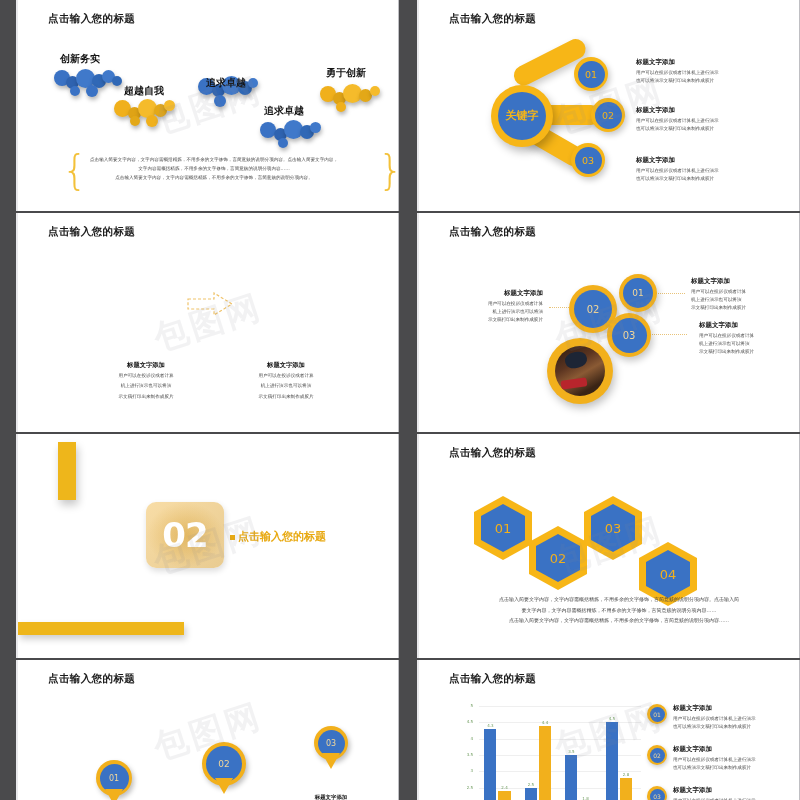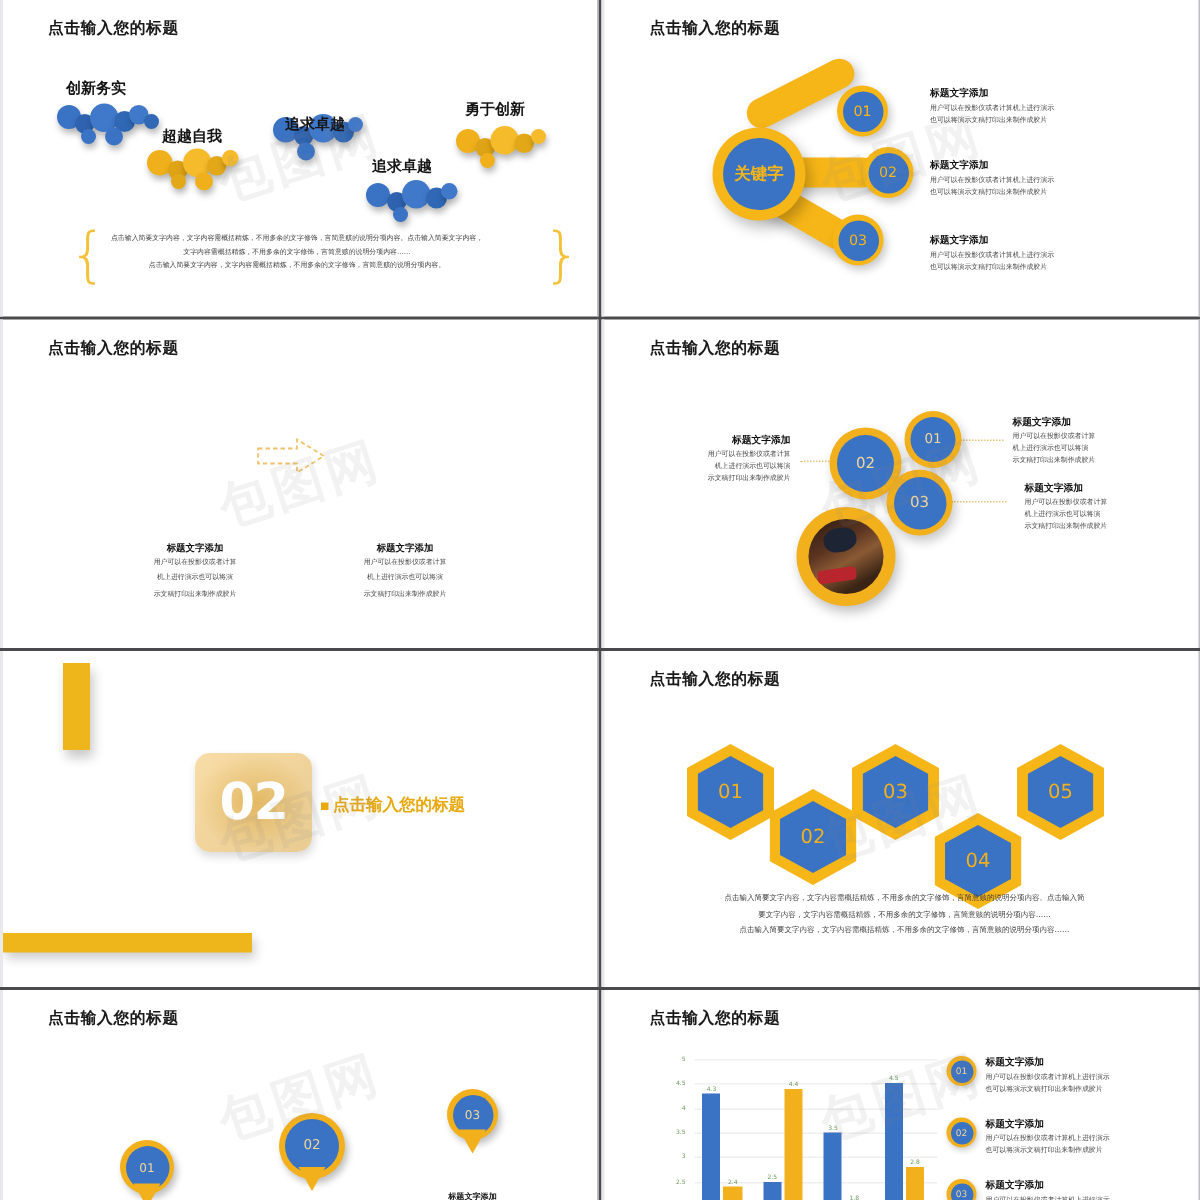--- a/index.html
+++ b/index.html
@@ -16,20 +16,21 @@
     column-gap:2px;row-gap:2px;
     width:800px;height:800px;
     background:#4a4a4c;
   }
   .slide{
     position:relative;
     background:#ffffff;
     overflow:hidden;
     border-left:2px solid #e9e9ec;
     border-right:1px solid #bfbfc3;
+    margin-left:16px;
   }
   .slide.r{border-left:2px solid #e9e9ec;}
   .slide-title{
     position:absolute;left:30px;top:12px;
     font-size:10.5px;font-weight:bold;color:#1a1a1a;
     letter-spacing:.4px;white-space:nowrap;
   }
   
   .wm{
     position:absolute;left:0;top:0;width:100%;height:100%;
@@ -371,23 +372,20 @@
       <div class="hexi">01</div>
     </div>
     <div class="hexo" style="left:110px;top:92px;">
       <div class="hexi">02</div>
     </div>
     <div class="hexo" style="left:165px;top:62px;">
       <div class="hexi">03</div>
     </div>
     <div class="hexo" style="left:220px;top:108px;">
       <div class="hexi">04</div>
-    </div>
-    <div class="hexo" style="left:275px;top:62px;">
-      <div class="hexi">05</div>
     </div>
 
     <div class="body-par" style="left:50px;top:160px;width:300px;">
       <div>点击输入简要文字内容，文字内容需概括精炼，不用多余的文字修饰，言简意赅的说明分项内容。点击输入简</div>
       <div>要文字内容，文字内容需概括精炼，不用多余的文字修饰，言简意赅的说明分项内容……</div>
       <div>点击输入简要文字内容，文字内容需概括精炼，不用多余的文字修饰，言简意赅的说明分项内容……</div>
     </div>
     <div class="wm">包图网</div>
   </div>
 

